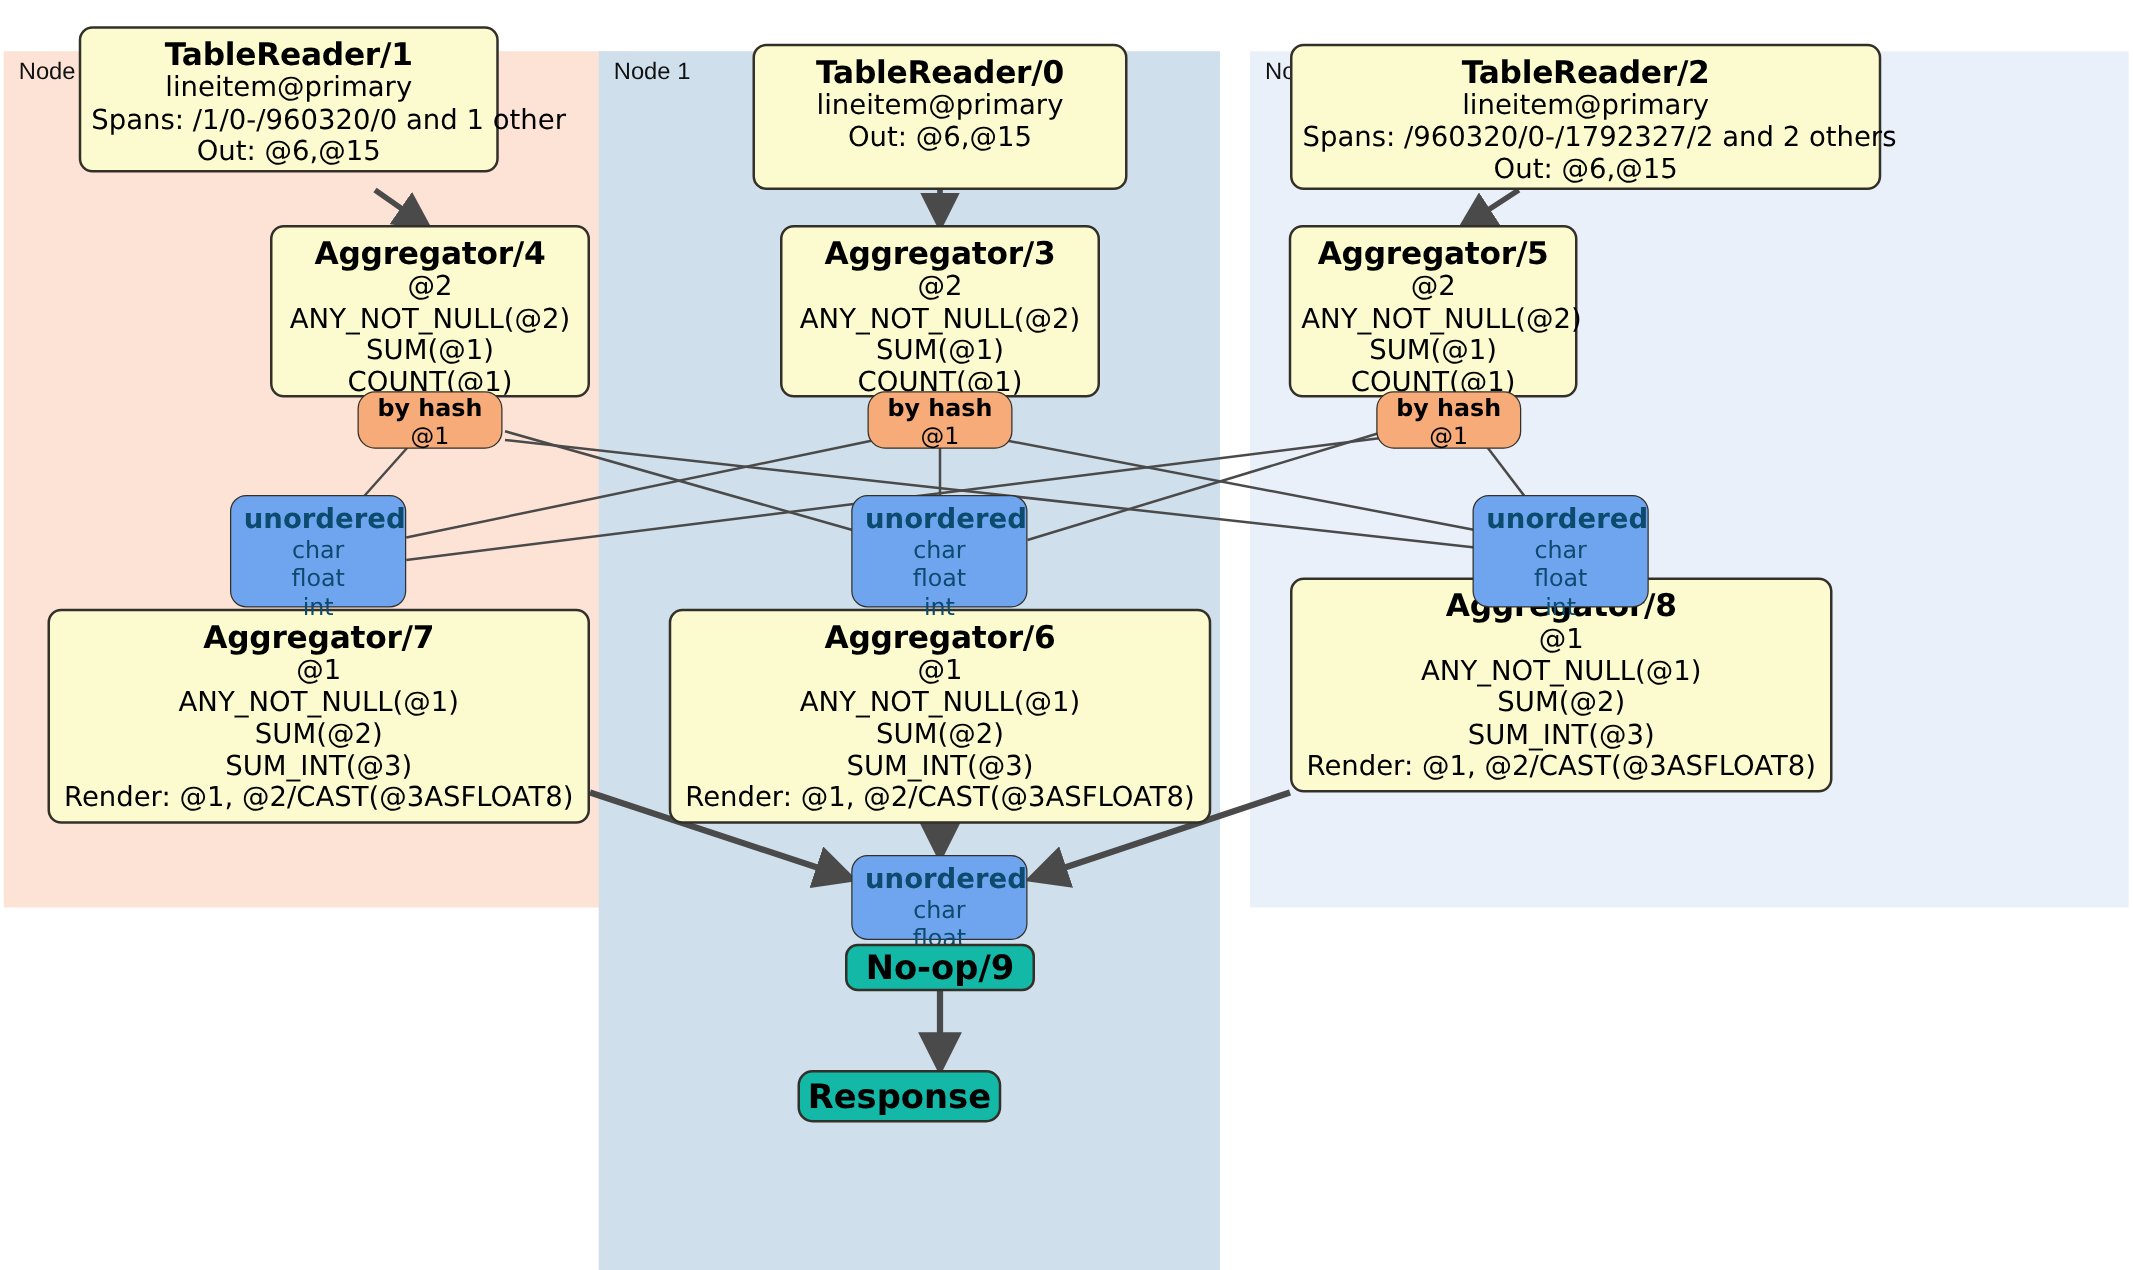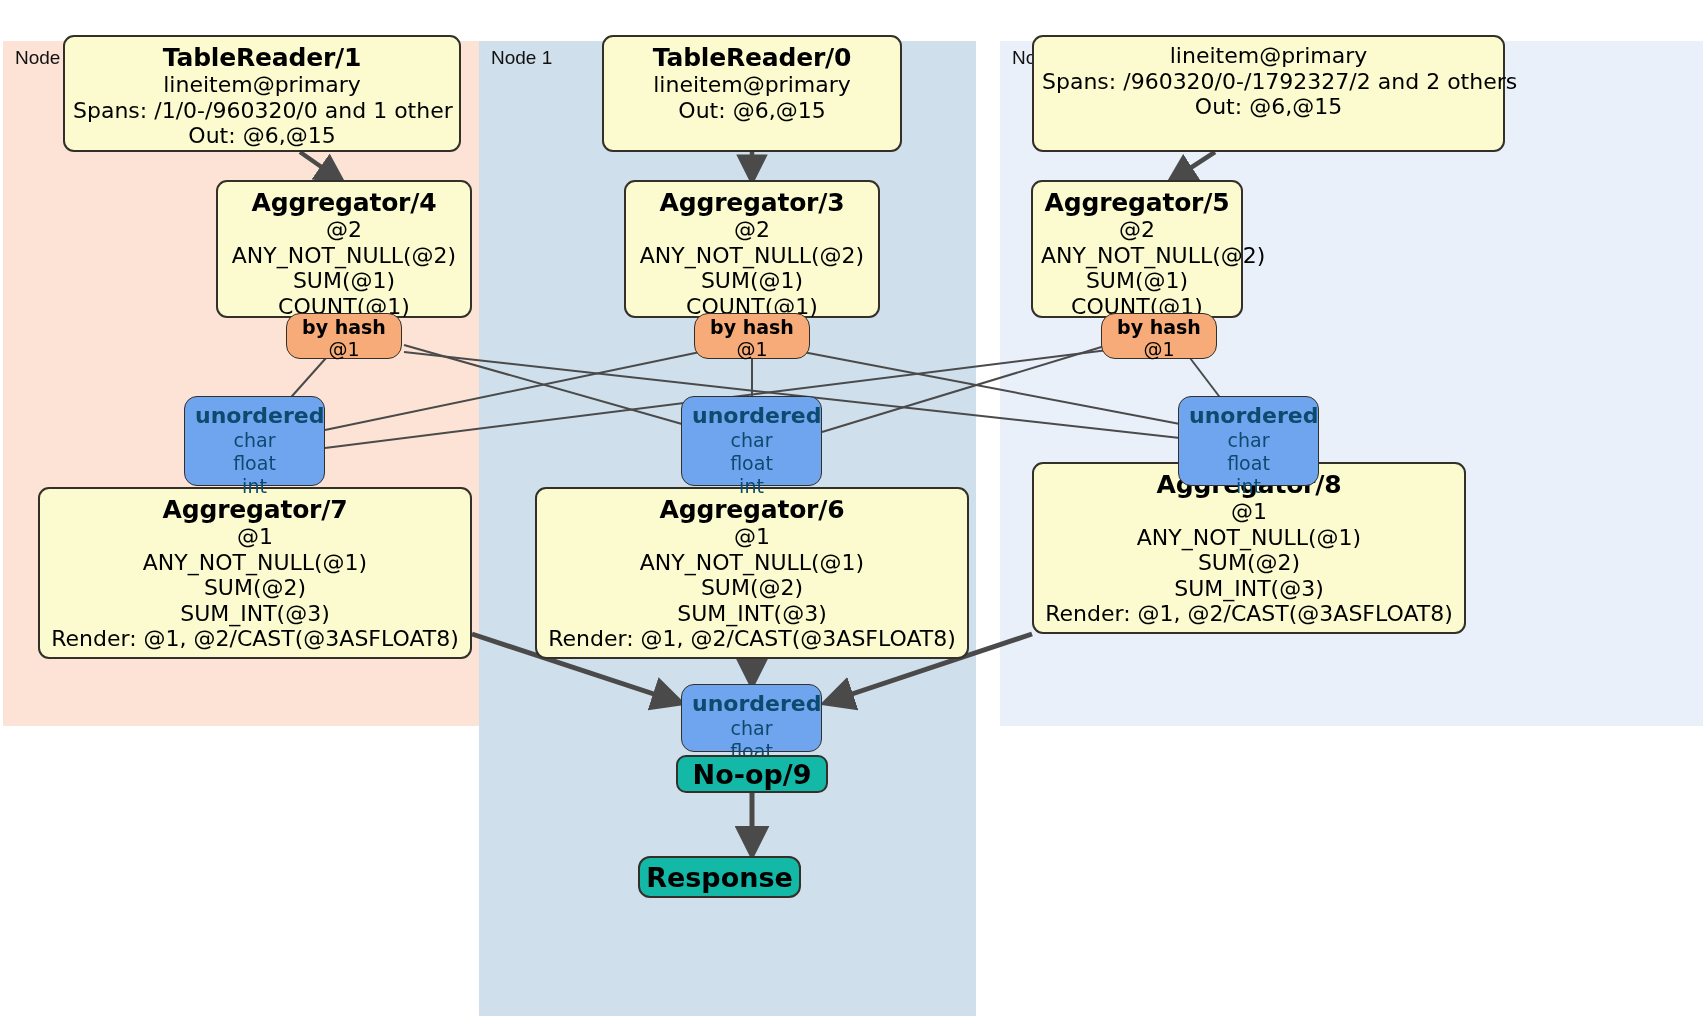--- a/index.html
+++ b/index.html
@@ -163,34 +163,35 @@
     <path d="M 1108 345 L 822 432" stroke="#4a4a4a" stroke-width="2" fill="none"></path>
     <path d="M 1190 358 L 1225 404" stroke="#4a4a4a" stroke-width="2" fill="none"></path>
 
     <path d="M 472 634 L 678 702" stroke="#4a4a4a" stroke-width="5" fill="none" marker-end="url(#arrow-thick)"></path>
     <path d="M 752 660 L 752 682" stroke="#4a4a4a" stroke-width="5" fill="none" marker-end="url(#arrow-thick)"></path>
     <path d="M 1032 634 L 828 702" stroke="#4a4a4a" stroke-width="5" fill="none" marker-end="url(#arrow-thick)"></path>
 
     <path d="M 752 790 L 752 852" stroke="#4a4a4a" stroke-width="5" fill="none" marker-end="url(#arrow-thick)"></path>
   </svg>
 
-  <div class="proc-box z-proc" style="left:63px; top:35px; width:398px; height:117px;">
+  <div class="proc-box z-proc" style="left:63px; top:21px; width:336px; height:117px;">
     <div class="proc-title">TableReader/1</div>
     <div class="proc-line">lineitem@primary</div>
     <div class="proc-line">Spans: /1/0-/960320/0 and 1 other</div>
     <div class="proc-line">Out: @6,@15</div>
   </div>
 
   <div class="proc-box z-proc" style="left:602px; top:35px; width:300px; height:117px;">
     <div class="proc-title">TableReader/0</div>
     <div class="proc-line">lineitem@primary</div>
     <div class="proc-line">Out: @6,@15</div>
   </div>
 
   <div class="proc-box z-proc" style="left:1032px; top:35px; width:473px; height:117px;">
+    <div class="proc-title">TableReader/2</div>
     <div class="proc-line">lineitem@primary</div>
     <div class="proc-line">Spans: /960320/0-/1792327/2 and 2 others</div>
     <div class="proc-line">Out: @6,@15</div>
   </div>
 
   <div class="proc-box z-proc" style="left:216px; top:180px; width:256px; height:138px;">
     <div class="proc-title">Aggregator/4</div>
     <div class="proc-line">@2</div>
     <div class="proc-line">ANY_NOT_NULL(@2)</div>
     <div class="proc-line">SUM(@1)</div>
@@ -198,21 +199,21 @@
   </div>
 
   <div class="proc-box z-proc" style="left:624px; top:180px; width:256px; height:138px;">
     <div class="proc-title">Aggregator/3</div>
     <div class="proc-line">@2</div>
     <div class="proc-line">ANY_NOT_NULL(@2)</div>
     <div class="proc-line">SUM(@1)</div>
     <div class="proc-line">COUNT(@1)</div>
   </div>
 
-  <div class="proc-box z-proc" style="left:1031px; top:180px; width:212px; height:138px;">
+  <div class="proc-box z-proc" style="left:1031px; top:180px; width:231px; height:138px;">
     <div class="proc-title">Aggregator/5</div>
     <div class="proc-line">@2</div>
     <div class="proc-line">ANY_NOT_NULL(@2)</div>
     <div class="proc-line">SUM(@1)</div>
     <div class="proc-line">COUNT(@1)</div>
   </div>
 
   <div class="proc-box z-proc" style="left:38px; top:487px; width:434px; height:172px;">
     <div class="proc-title">Aggregator/7</div>
     <div class="proc-line">@1</div>

